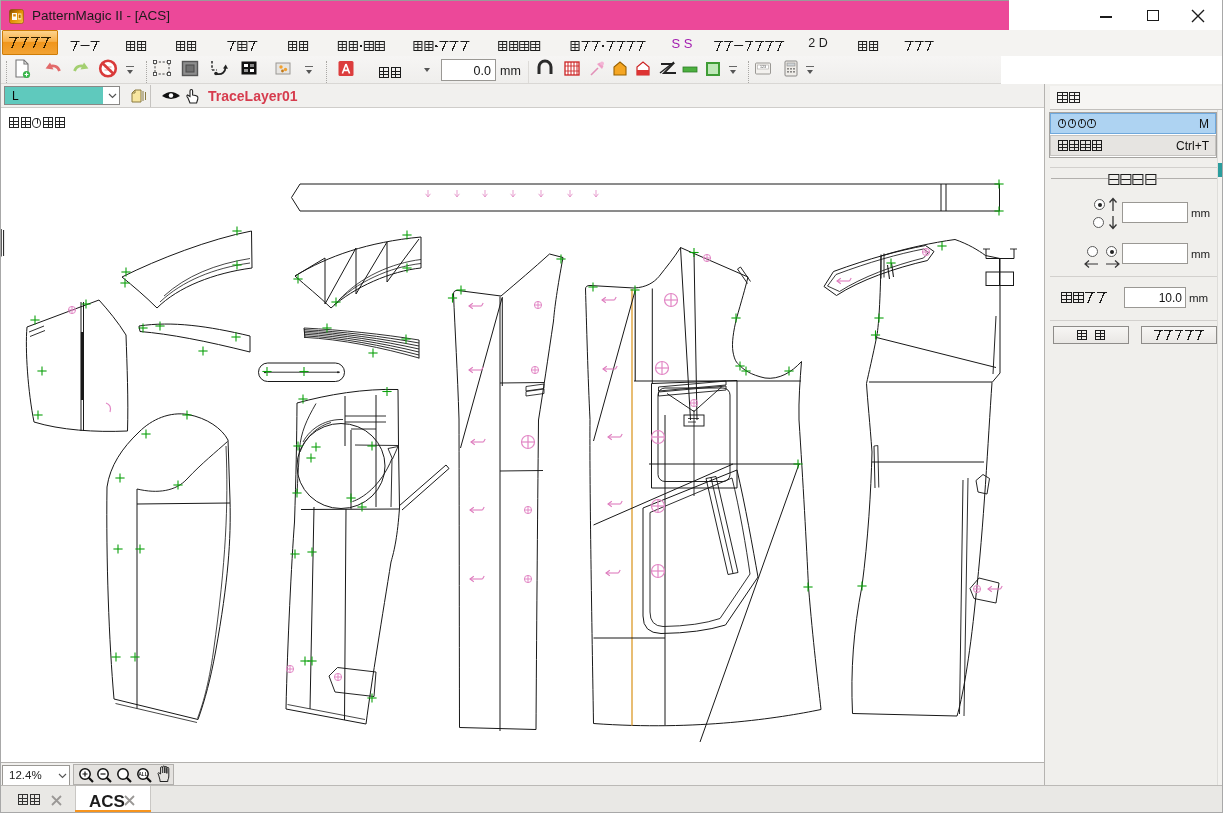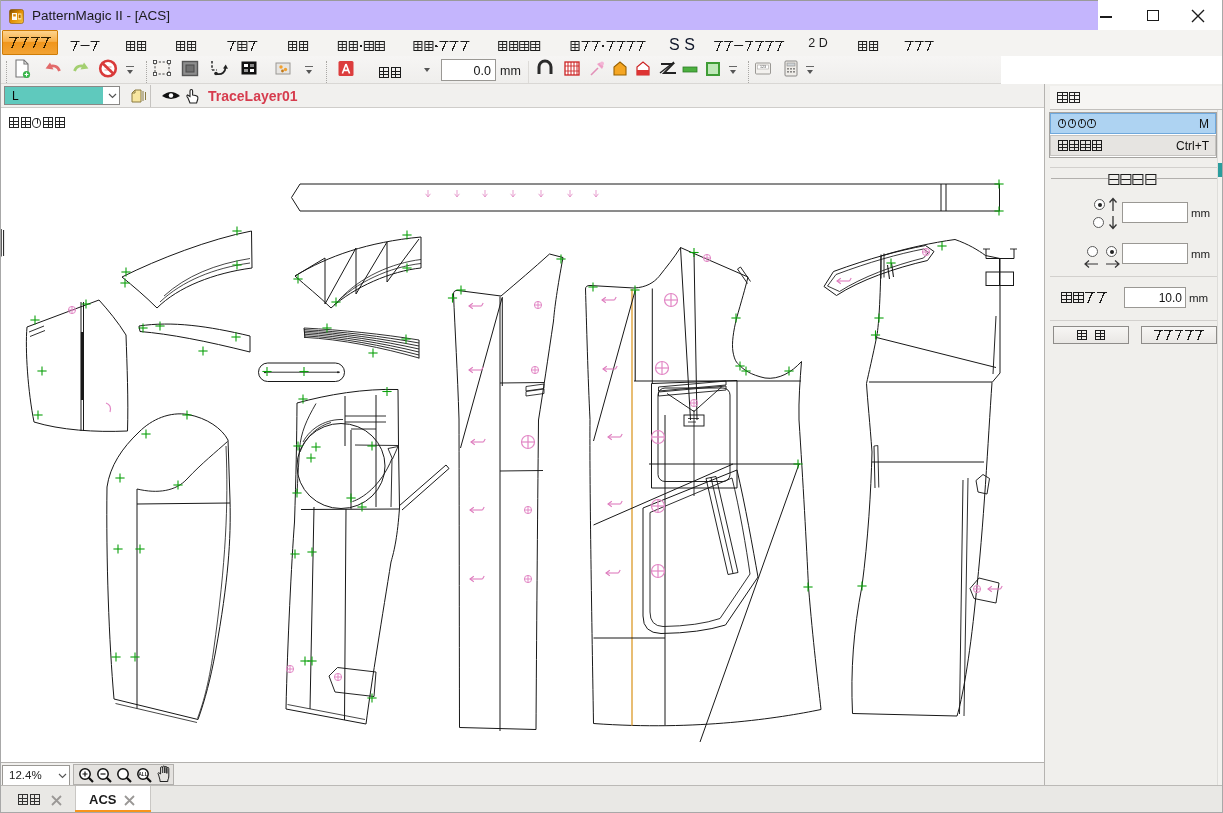--- a/index.html
+++ b/index.html
@@ -8,21 +8,21 @@
 .kd{border:.085em solid currentColor;background:
  linear-gradient(currentColor,currentColor) 50% 0/.08em 100% no-repeat,
  linear-gradient(currentColor,currentColor) 0 31%/100% .08em no-repeat,
  linear-gradient(currentColor,currentColor) 0 74%/100% .08em no-repeat}
 .km{border:.085em solid currentColor;background:linear-gradient(currentColor,currentColor) 0 48%/100% .08em no-repeat}
 .kl{width:.78em;border-top:.095em solid currentColor;background:linear-gradient(112deg,transparent 45%,currentColor 45%,currentColor 55%,transparent 55%) no-repeat}
 .kh{width:.72em;height:.8em;border:.085em solid currentColor;border-radius:48%;background:linear-gradient(currentColor,currentColor) 52% 0/.08em 58% no-repeat}
 .kdash{width:.8em;height:.8em;border:none;background:linear-gradient(currentColor,currentColor) 0 46%/100% .09em no-repeat}
 .kdot{width:.3em;height:.8em;background:radial-gradient(circle at 50% 52%,currentColor 0 .1em,transparent .11em)}
 .ksp{width:.4em;background:none;border:none}
-#titlebar{left:0;top:0;width:1098px;height:30px;background:#c4b5fd;border-top:1px solid #9a9a9a}
+#titlebar{left:0;top:0;width:1009px;height:30px;background:#ec4899;border-top:1px solid #9a9a9a}
 #menubar{left:0;top:30px;width:1223px;height:26px;background:#f4f3f1}
 #toolbar{left:0;top:56px;width:1001px;height:28px;background:linear-gradient(#f6f5f4,#efeeec);border-bottom:1px solid #d9d7d4}
 #layerbar{left:0;top:84px;width:1044px;height:24px;background:#f1f0ee;border-bottom:1px solid #cfcdca}
 #canvas{left:0;top:108px;width:1043px;height:654px;background:#fff}
 #rpanel{left:1044px;top:84px;width:179px;height:701px;background:#f0efec;border-left:1px solid #b5b3b0}
 #zoombar{left:0;top:762px;width:1044px;height:23px;background:#f1f0ee;border-top:1px solid #b3b1ae}
 #tabbar{left:0;top:785px;width:1223px;height:28px;background:#e9e8e5;border-top:1px solid #bbb9b6}
 #edges{pointer-events:none}
 .vsep{width:0;border-left:1px dotted #a9a7a4;height:22px;top:5px}
 .vsol{width:0;border-left:1px solid #dddbd8;height:22px;top:5px}
@@ -110,21 +110,21 @@
 <div class="tx" style="left:608px;top:7px;transform:translateX(-50%)"><span class="jt" style="font-size:11.5px;color:#1c1c1c;">
         <i class="kj kd"></i>
         <i class="kj kl"></i>
         <i class="kj kl"></i>
         <i class="kj kdot"></i>
         <i class="kj kl"></i>
         <i class="kj kl"></i>
         <i class="kj kl"></i>
         <i class="kj kl"></i>
       </span></div>
-<div class="tx" style="left:682px;top:6px;transform:translateX(-50%);font-size:16px;color:#0f172a">S S</div>
+<div class="tx" style="left:682px;top:6px;transform:translateX(-50%);font-size:13px;color:#a21caf">S S</div>
 <div class="tx" style="left:749px;top:7px;transform:translateX(-50%)"><span class="jt" style="font-size:11.5px;color:#1c1c1c;">
         <i class="kj kl"></i>
         <i class="kj kl"></i>
         <i class="kj kdash"></i>
         <i class="kj kl"></i>
         <i class="kj kl"></i>
         <i class="kj kl"></i>
         <i class="kj kl"></i>
       </span></div>
 <div class="tx" style="left:818px;top:6px;transform:translateX(-50%);font-size:12.5px;color:#1c1c1c">2 D</div>
@@ -683,21 +683,21 @@
       <span class="jt" style="font-size:12.5px;color:#333;">
         <i class="kj kd"></i>
         <i class="kj kd"></i>
       </span>
     </div>
 <svg class="abs" style="left:50px;top:8px" width="13" height="13">
       <path d="M2,2 L11,11 M11,2 L2,11" stroke="#9a9896" stroke-width="1.8"></path>
     </svg>
 <div class="abs" style="left:75px;top:0;width:76px;height:27px;background:#fff;border-left:1px solid #c9c7c4;border-right:1px solid #c9c7c4"></div>
 <div class="abs" style="left:75px;top:24px;width:76px;height:3.5px;background:#f7941d"></div>
-<div class="tx" style="left:89px;top:6px;font-size:13px;font-weight:bold;color:#1b1b1b">ACS</div>
+<div class="tx" style="left:89px;top:6px;font-size:17px;font-weight:bold;color:#1b1b1b">ACS</div>
 <svg class="abs" style="left:123px;top:8px" width="13" height="13">
       <path d="M2,2 L11,11 M11,2 L2,11" stroke="#9a9896" stroke-width="1.8"></path>
     </svg>
 </div>
 <div id="edges">
     <div class="abs" style="left:0;top:0;width:1px;height:813px;background:#a8a8a8"></div>
     <div class="abs" style="left:1222px;top:0;width:1px;height:813px;background:#a8a8a8"></div>
     <div class="abs" style="left:0;top:812px;width:1223px;height:1px;background:#a8a8a8"></div>
   </div>
 </body></html>

